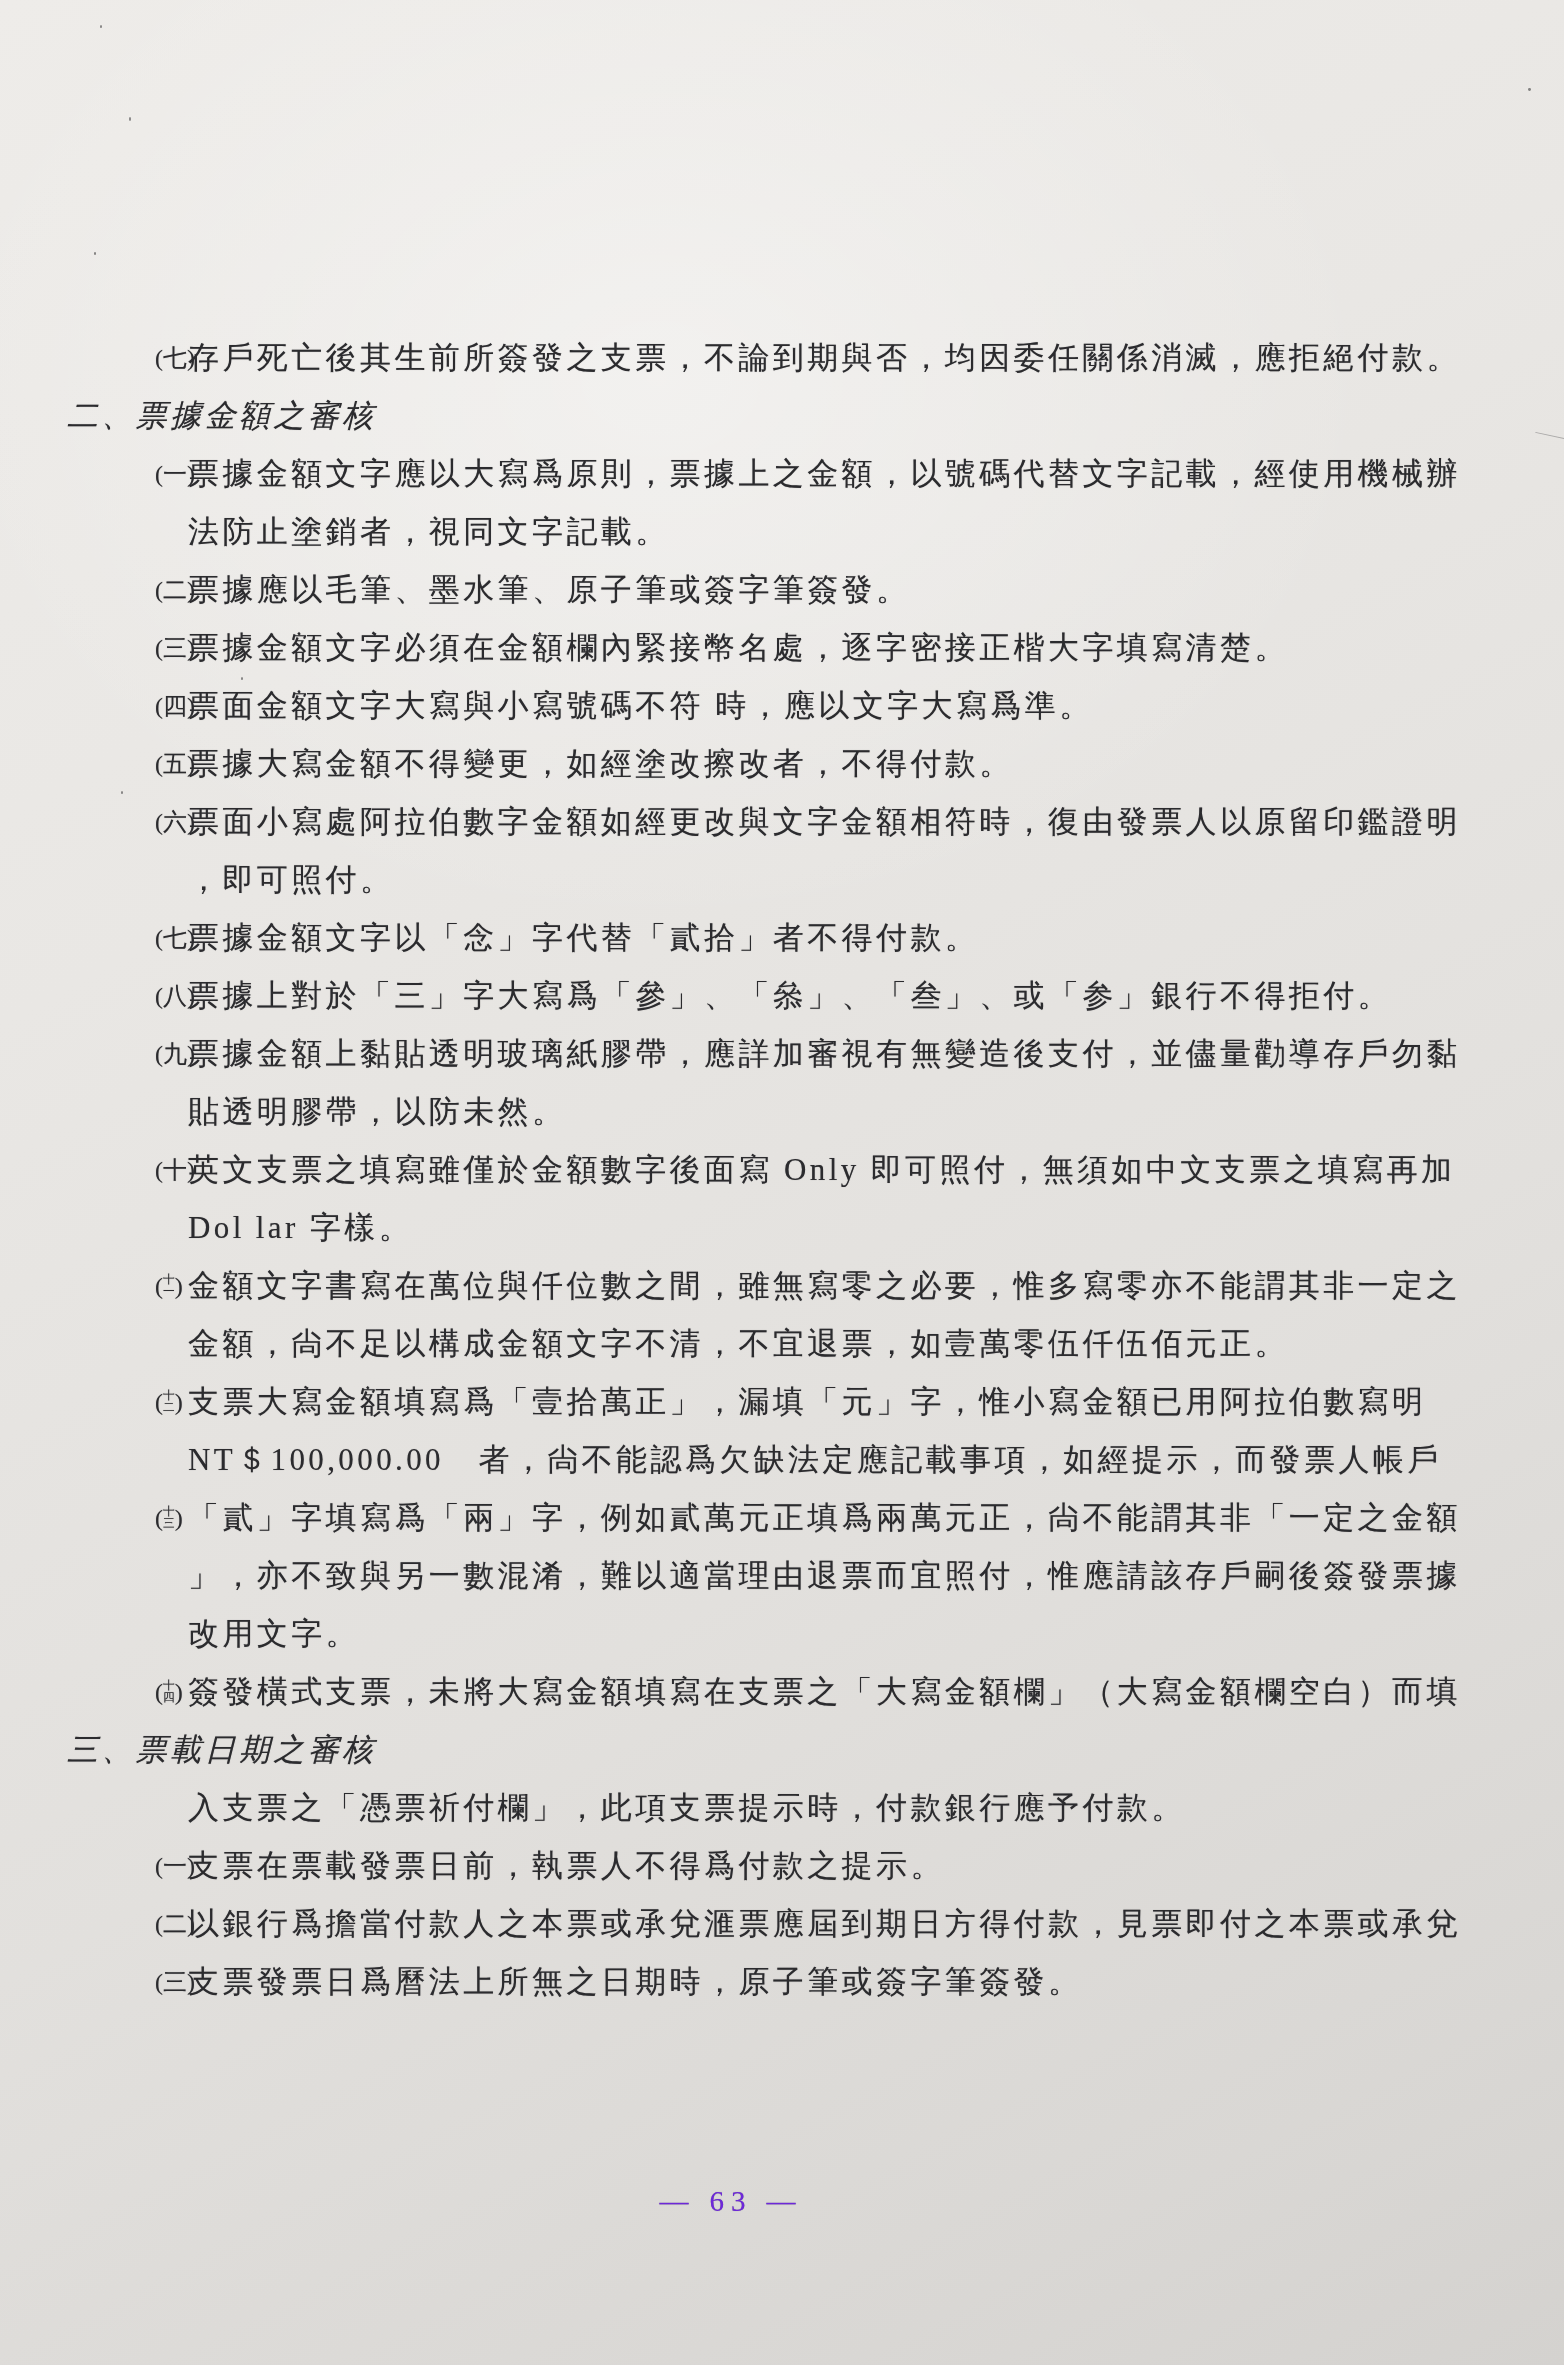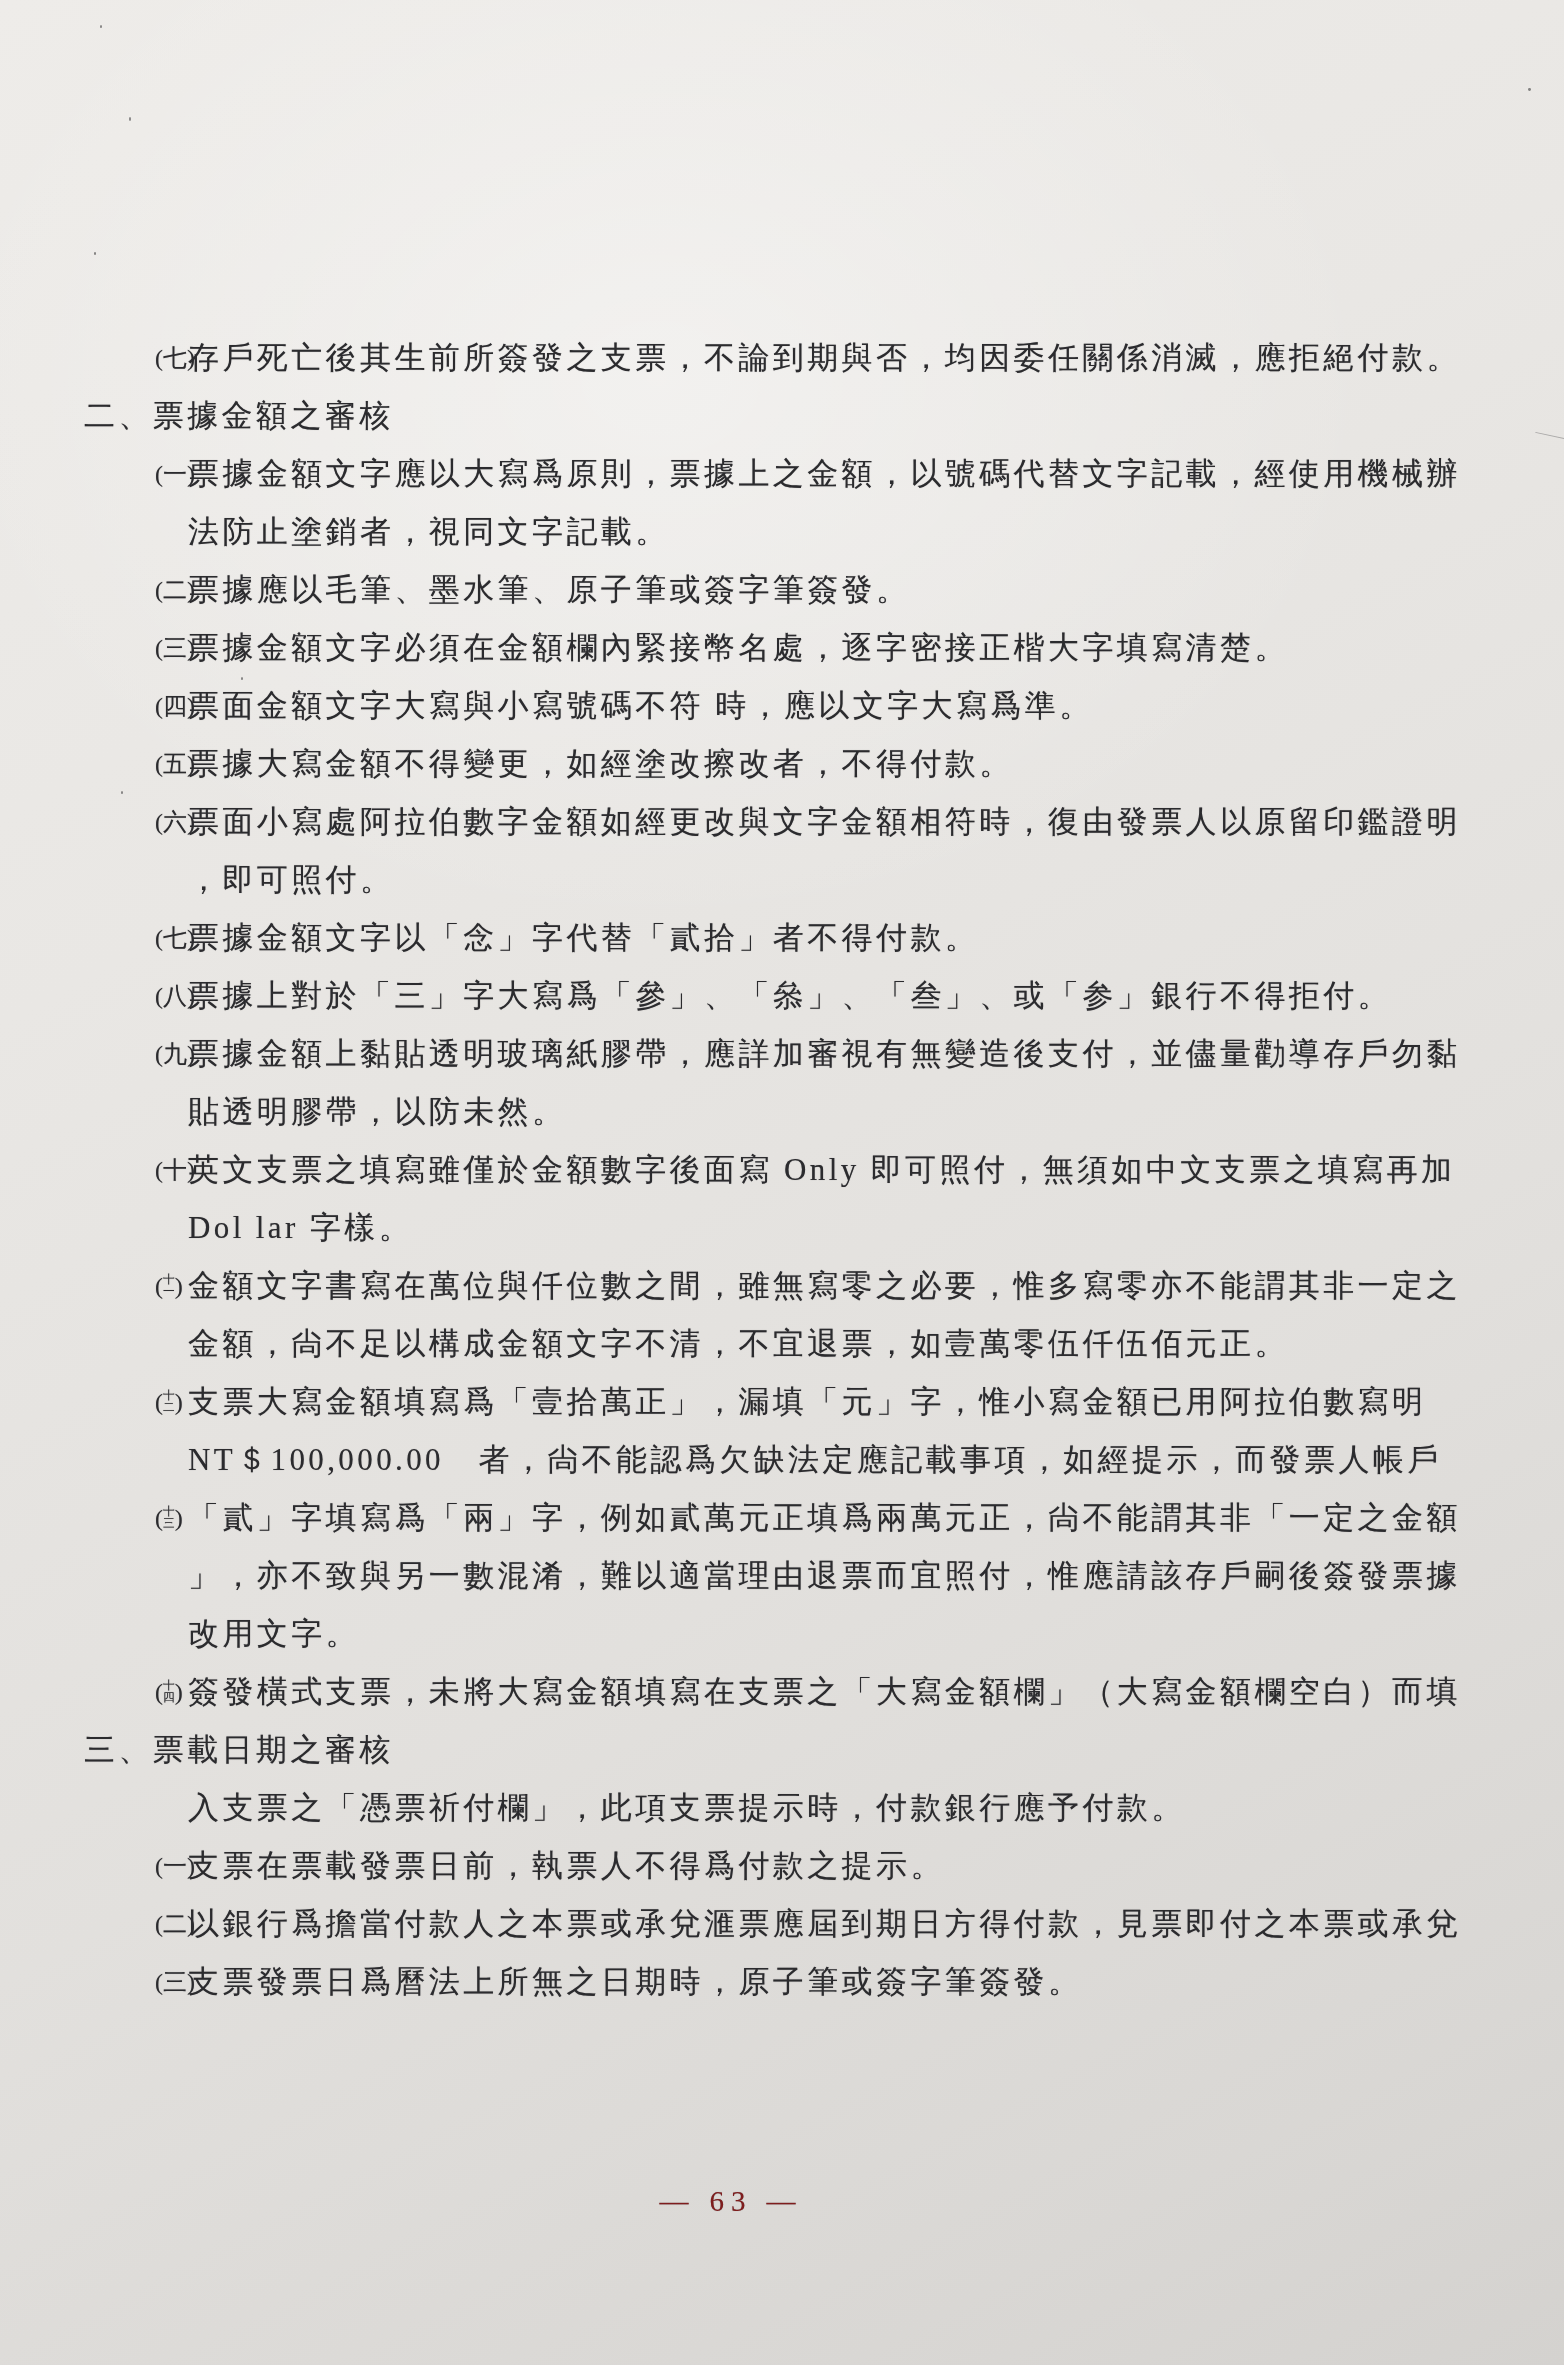--- a/index.html
+++ b/index.html
@@ -26,21 +26,21 @@
     font-size: 31px;
     letter-spacing: 3.4px;
     text-shadow: 0 0 0.8px rgba(43,43,46,0.45);
   }
   .line {
     height: 58px;
     line-height: 58px;
     padding-left: 188px;
     white-space: nowrap;
   }
-  .line.h1 { padding-left: 84px; }
+  .line.h1 { padding-left: 67px; font-style: italic; }
   .mk {
     display: inline-flex;
     align-items: center;
     justify-content: flex-start;
     width: 33px;
     margin-left: -33px;
     height: 58px;
     vertical-align: top;
     letter-spacing: 0;
     font-size: 24px;
@@ -54,21 +54,21 @@
     line-height: 12.4px;
     letter-spacing: 0;
   }
   .mk .vst b { font-weight: normal; display: block; }
   .pageno {
     position: absolute;
     left: 0;
     top: 2185px;
     width: 1462px;
     text-align: center;
-    color: #7f1d1d;
+    color: #6d28d9;
     font-size: 29px;
     letter-spacing: 6.9px;
     text-shadow: 0 0 0.7px rgba(43,43,46,0.45);
   }
   .speck {
     position: absolute;
     background: rgba(45,45,48,0.55);
     border-radius: 50%;
   }
   .scratch {

